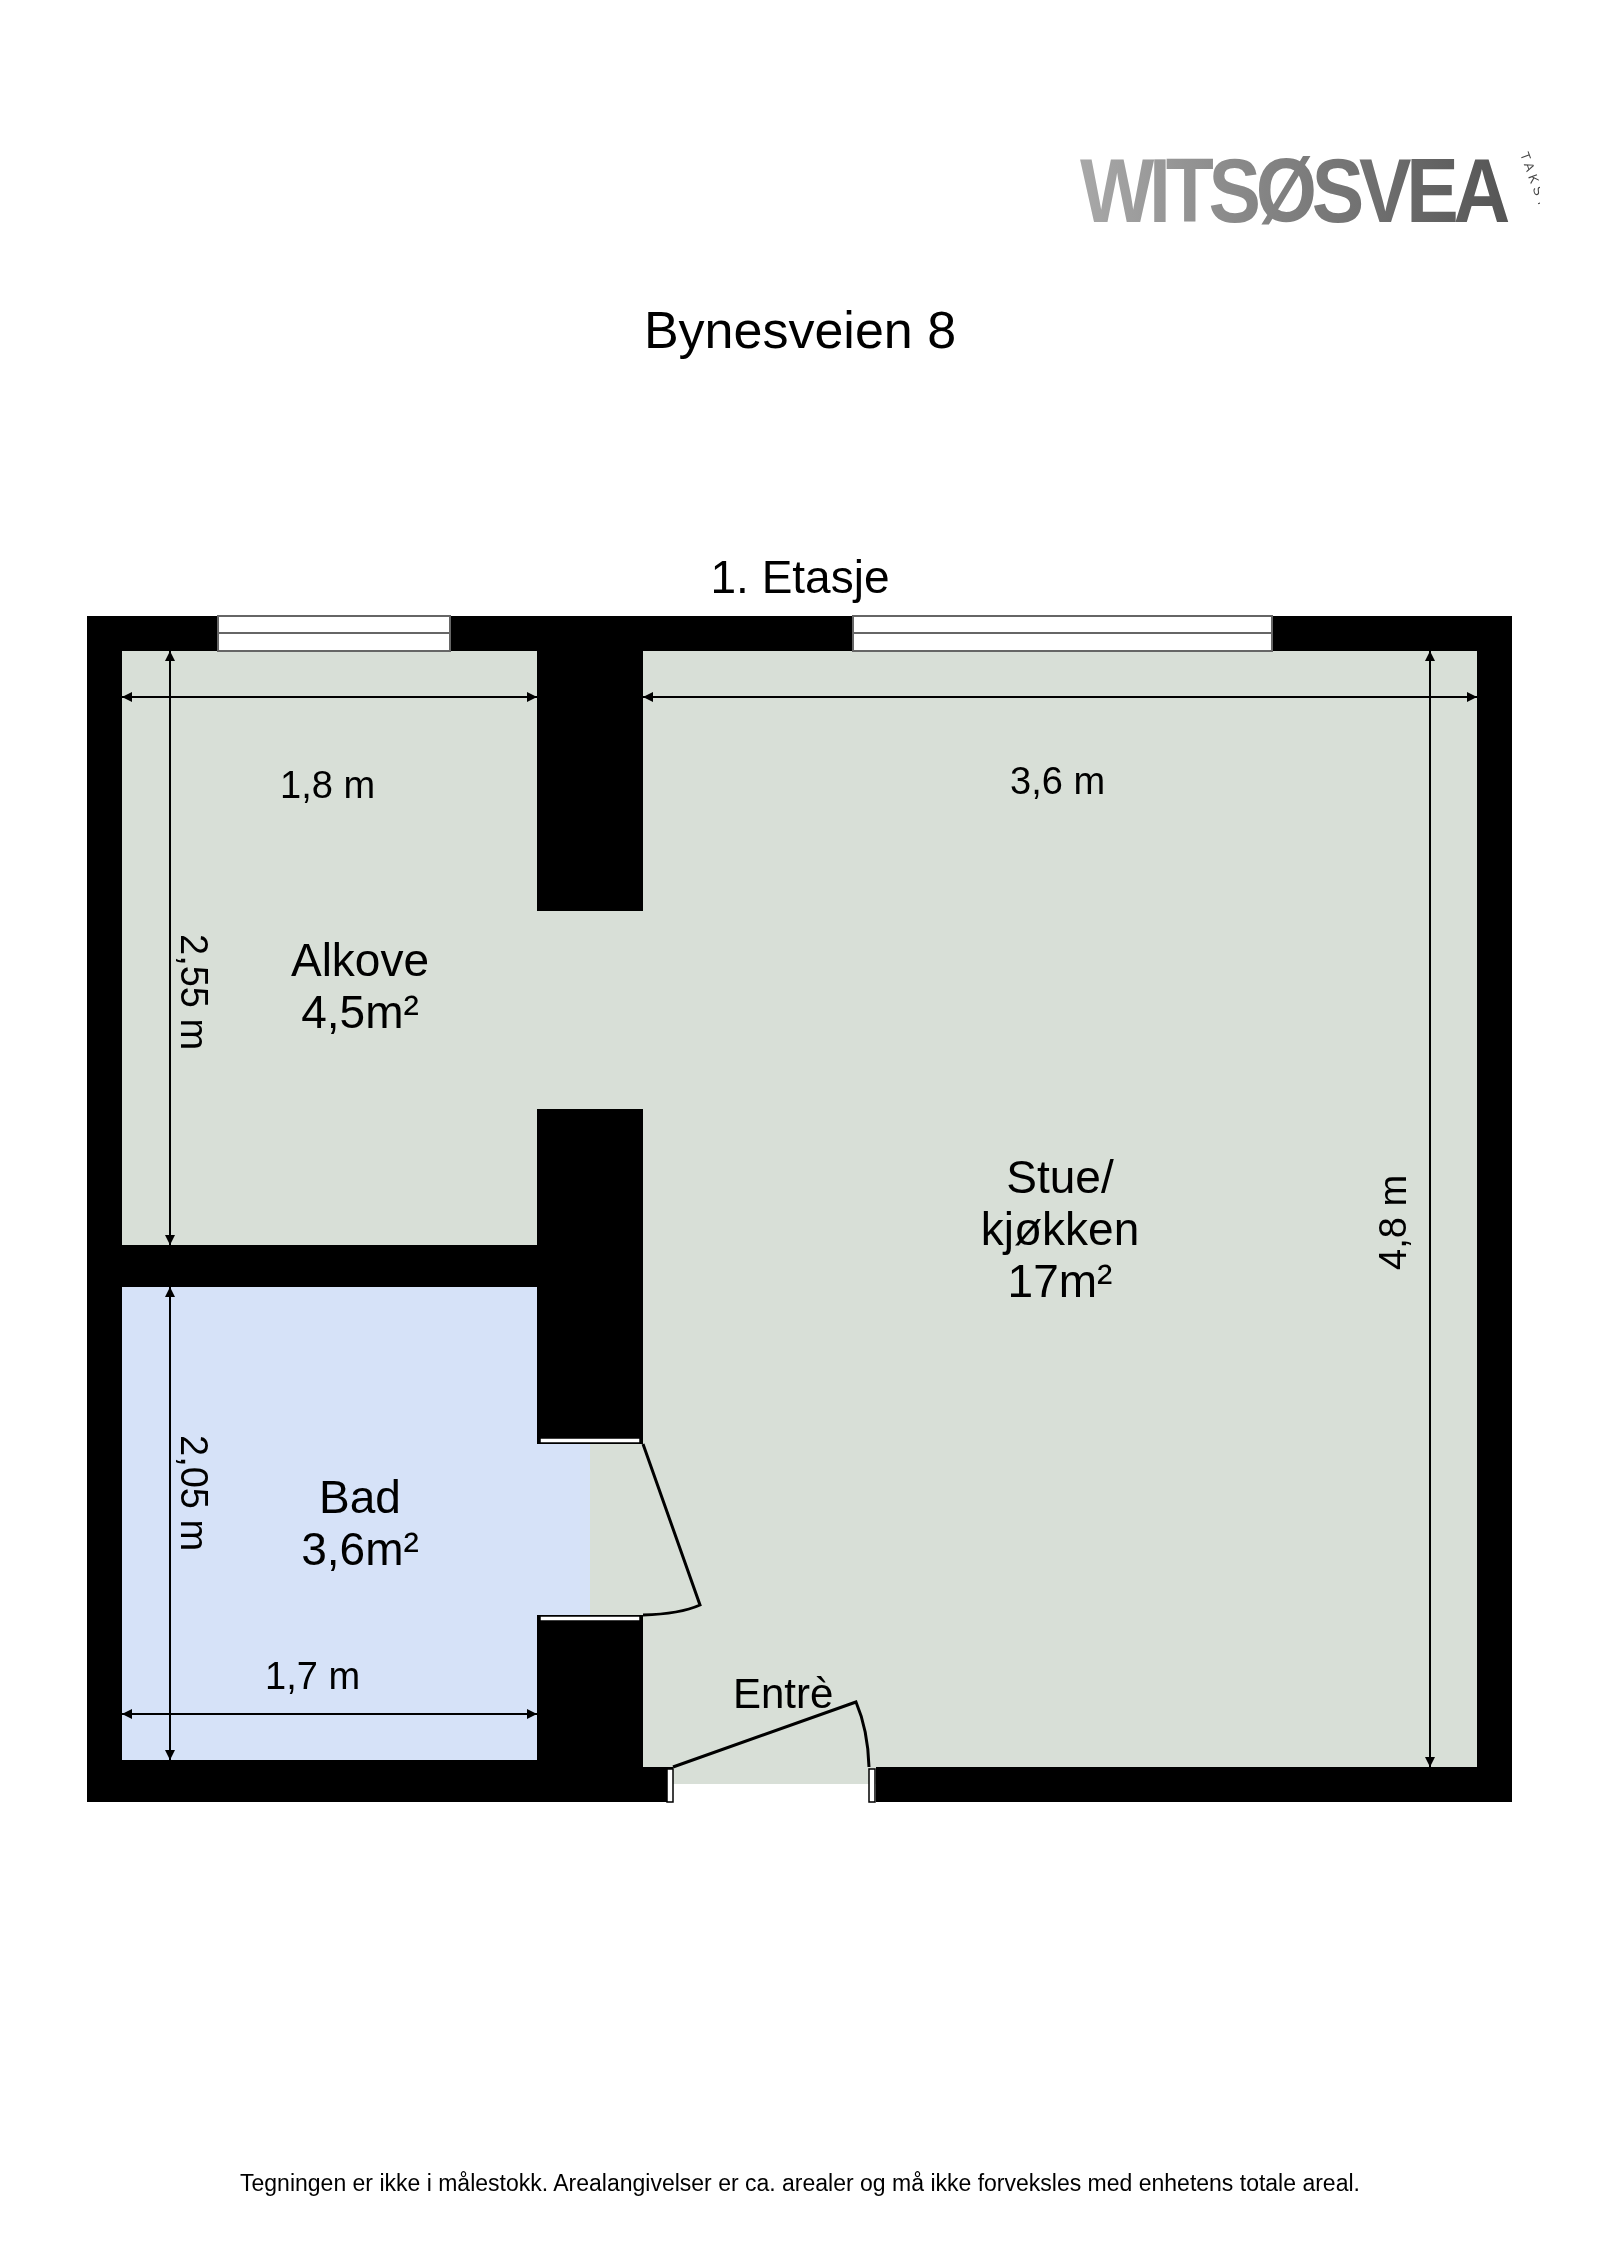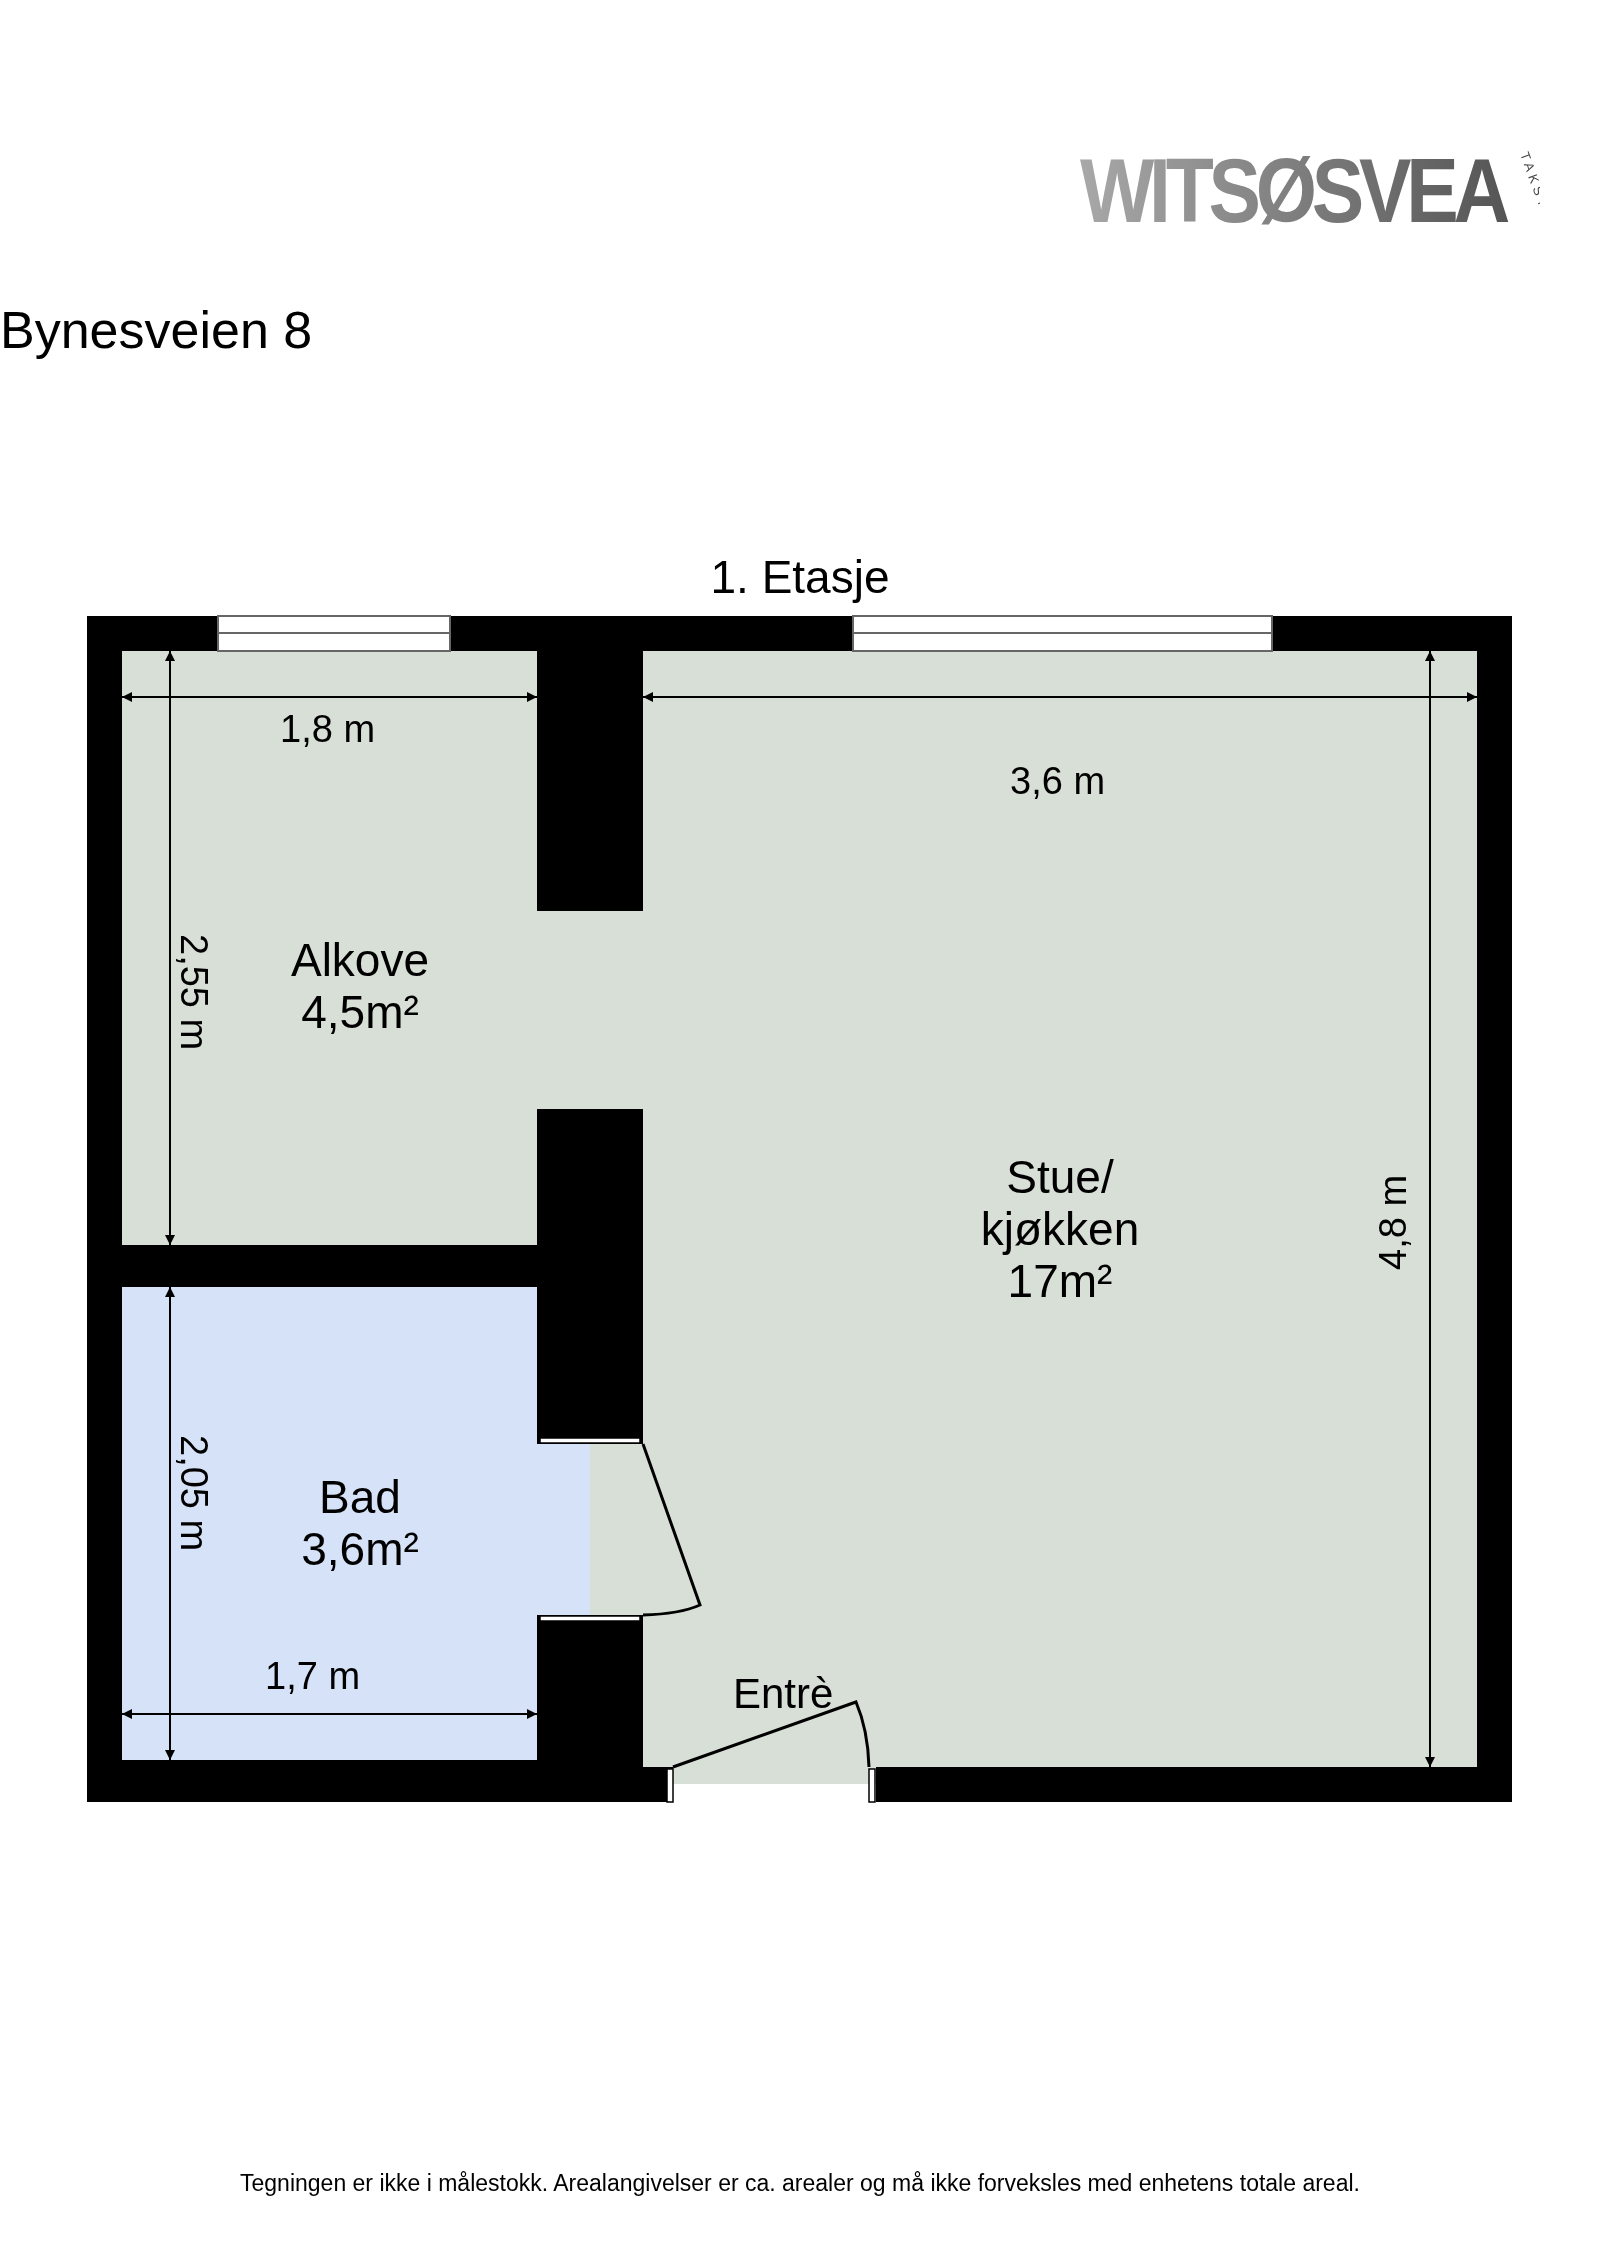--- a/index.html
+++ b/index.html
@@ -1,20 +1,20 @@
 <!DOCTYPE html>
 <html><head>
 <meta charset="utf-8">
 <style>
   html, body { margin: 0; padding: 0; background: #ffffff; }
   body { width: 1600px; height: 2263px; position: relative; overflow: hidden;
          font-family: "Liberation Sans", sans-serif; color: #000; }
   .abs { position: absolute; }
   .logo { left: 1080px; top: 144px; width: 460px; height: 100px; }
-  .title { left: 0; width: 1600px; top: 300px; text-align: left; font-size: 52px; }
+  .title { left: 0; width: 1600px; top: 300px; text-align: center; font-size: 52px; }
   .floor { left: 0; width: 1600px; top: 550px; text-align: center; font-size: 46px; }
   .plan { left: 0; top: 0; width: 1600px; height: 2263px; }
   .lbl { position: absolute; font-size: 46px; text-align: center; line-height: 1.13; white-space: nowrap; }
   .dim { position: absolute; font-size: 38px; white-space: nowrap; }
   .footer { left: 0; width: 1600px; top: 2170px; text-align: center; font-size: 23px; }
 </style>
 </head>
 <body>
 
 <div class="abs logo">
@@ -89,20 +89,20 @@
   <div>Stue/</div>
   <div>kjøkken</div>
   <div>17m²</div>
 </div>
 <div class="lbl" style="left:250px; top:1472px; width:220px;">
   <div>Bad</div>
   <div>3,6m²</div>
 </div>
 <div class="dim" style="left:733px; top:1670px; font-size:42px;">Entrè</div>
 
-<div class="dim" style="left:280px; top:708px;">1,8 m</div>
+<div class="dim" style="left:280px; top:764px;">1,8 m</div>
 <div class="dim" style="left:1010px; top:760px;">3,6 m</div>
 <div class="dim" style="left:265px; top:1655px;">1,7 m</div>
 <div class="dim" style="left:150px; top:998px; transform-origin:0 0; transform:translate(65px,-64px) rotate(90deg);">2,55 m</div>
 <div class="dim" style="left:150px; top:1475px; transform-origin:0 0; transform:translate(65px,-40px) rotate(90deg);">2,05 m</div>
 <div class="dim" style="left:1372px; top:1270px; transform-origin:0 0; transform:rotate(-90deg);">4,8 m</div>
 
 <div class="abs footer">Tegningen er ikke i målestokk. Arealangivelser er ca. arealer og må ikke forveksles med enhetens totale areal.</div>
 
 </body></html>

